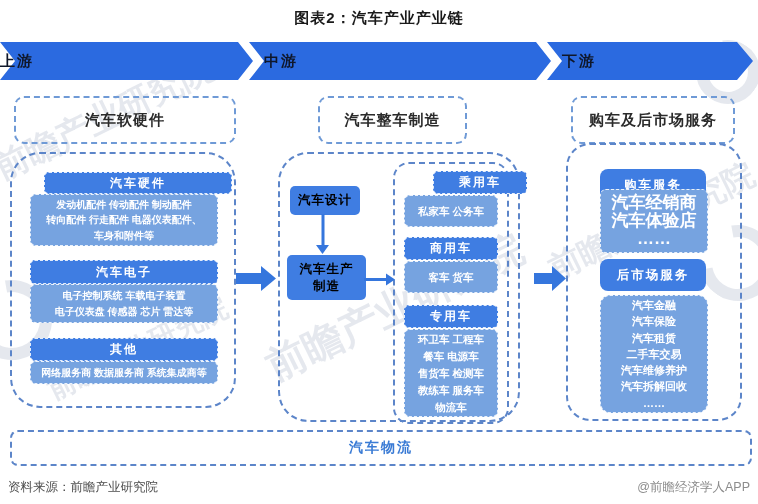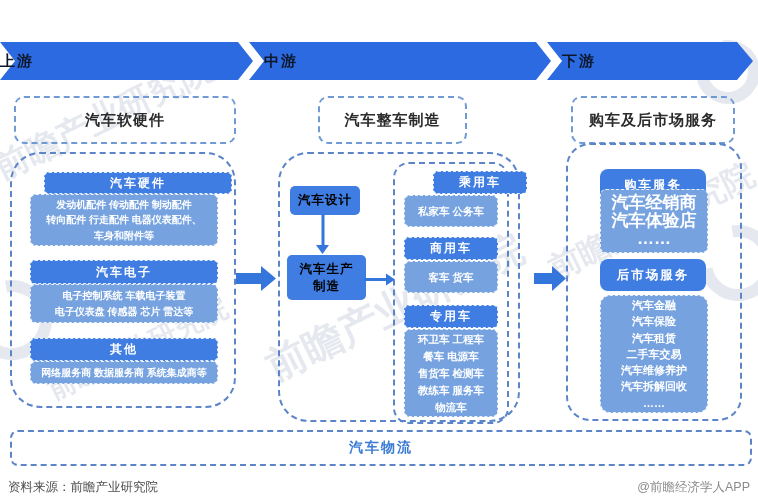--- a/index.html
+++ b/index.html
@@ -87,20 +87,21 @@
 <div class="canvas">
 
   <div class="wm" style="left:-15px;top:95px;font-size:34px;">前瞻产业研究院</div>
   <div class="wm" style="left:255px;top:280px;font-size:40px;">前瞻产业研究院</div>
   <div class="wm" style="left:540px;top:200px;font-size:32px;">前瞻产业研究院</div>
   <div class="wm" style="left:40px;top:330px;font-size:28px;">前瞻产业研究院</div>
   <div class="wm-logo" style="left:700px;top:225px;width:52px;height:52px;"></div>
   <div class="wm-logo" style="left:-28px;top:280px;width:56px;height:56px;"></div>
   <div class="wm-logo" style="left:696px;top:40px;width:40px;height:40px;"></div>
 
+  <div class="title">图表2：汽车产业产业链</div>
 
   <svg class="banner" viewBox="0 0 758 38">
     <path d="M0,0 H238 L253,19 L238,38 H0 L15,19 Z" style="fill:var(--banner-blue)"></path>
     <path d="M249,0 H536 L551,19 L536,38 H249 L264,19 Z" style="fill:var(--banner-blue)"></path>
     <path d="M547,0 H737 L753,19 L737,38 H547 L562,19 Z" style="fill:var(--banner-blue)"></path>
   </svg>
   <div class="banner-label bl-up">上游</div>
   <div class="banner-label bl-down">下游</div>
   <div class="banner-label bl-mid">中游</div>
 

